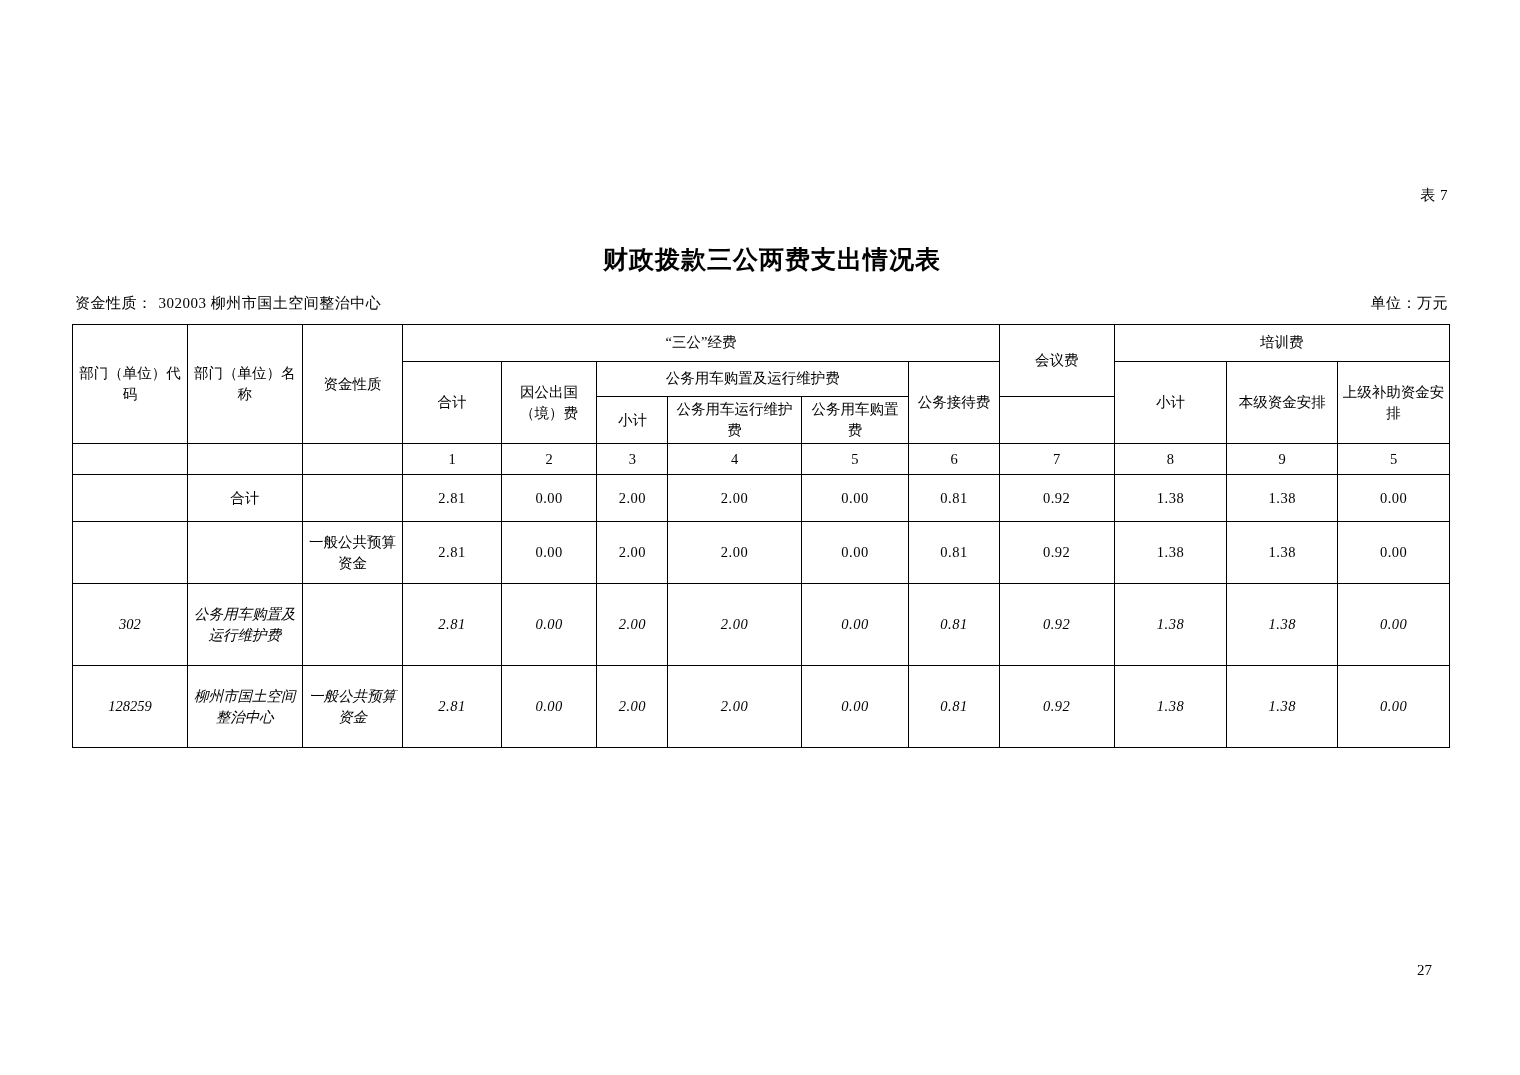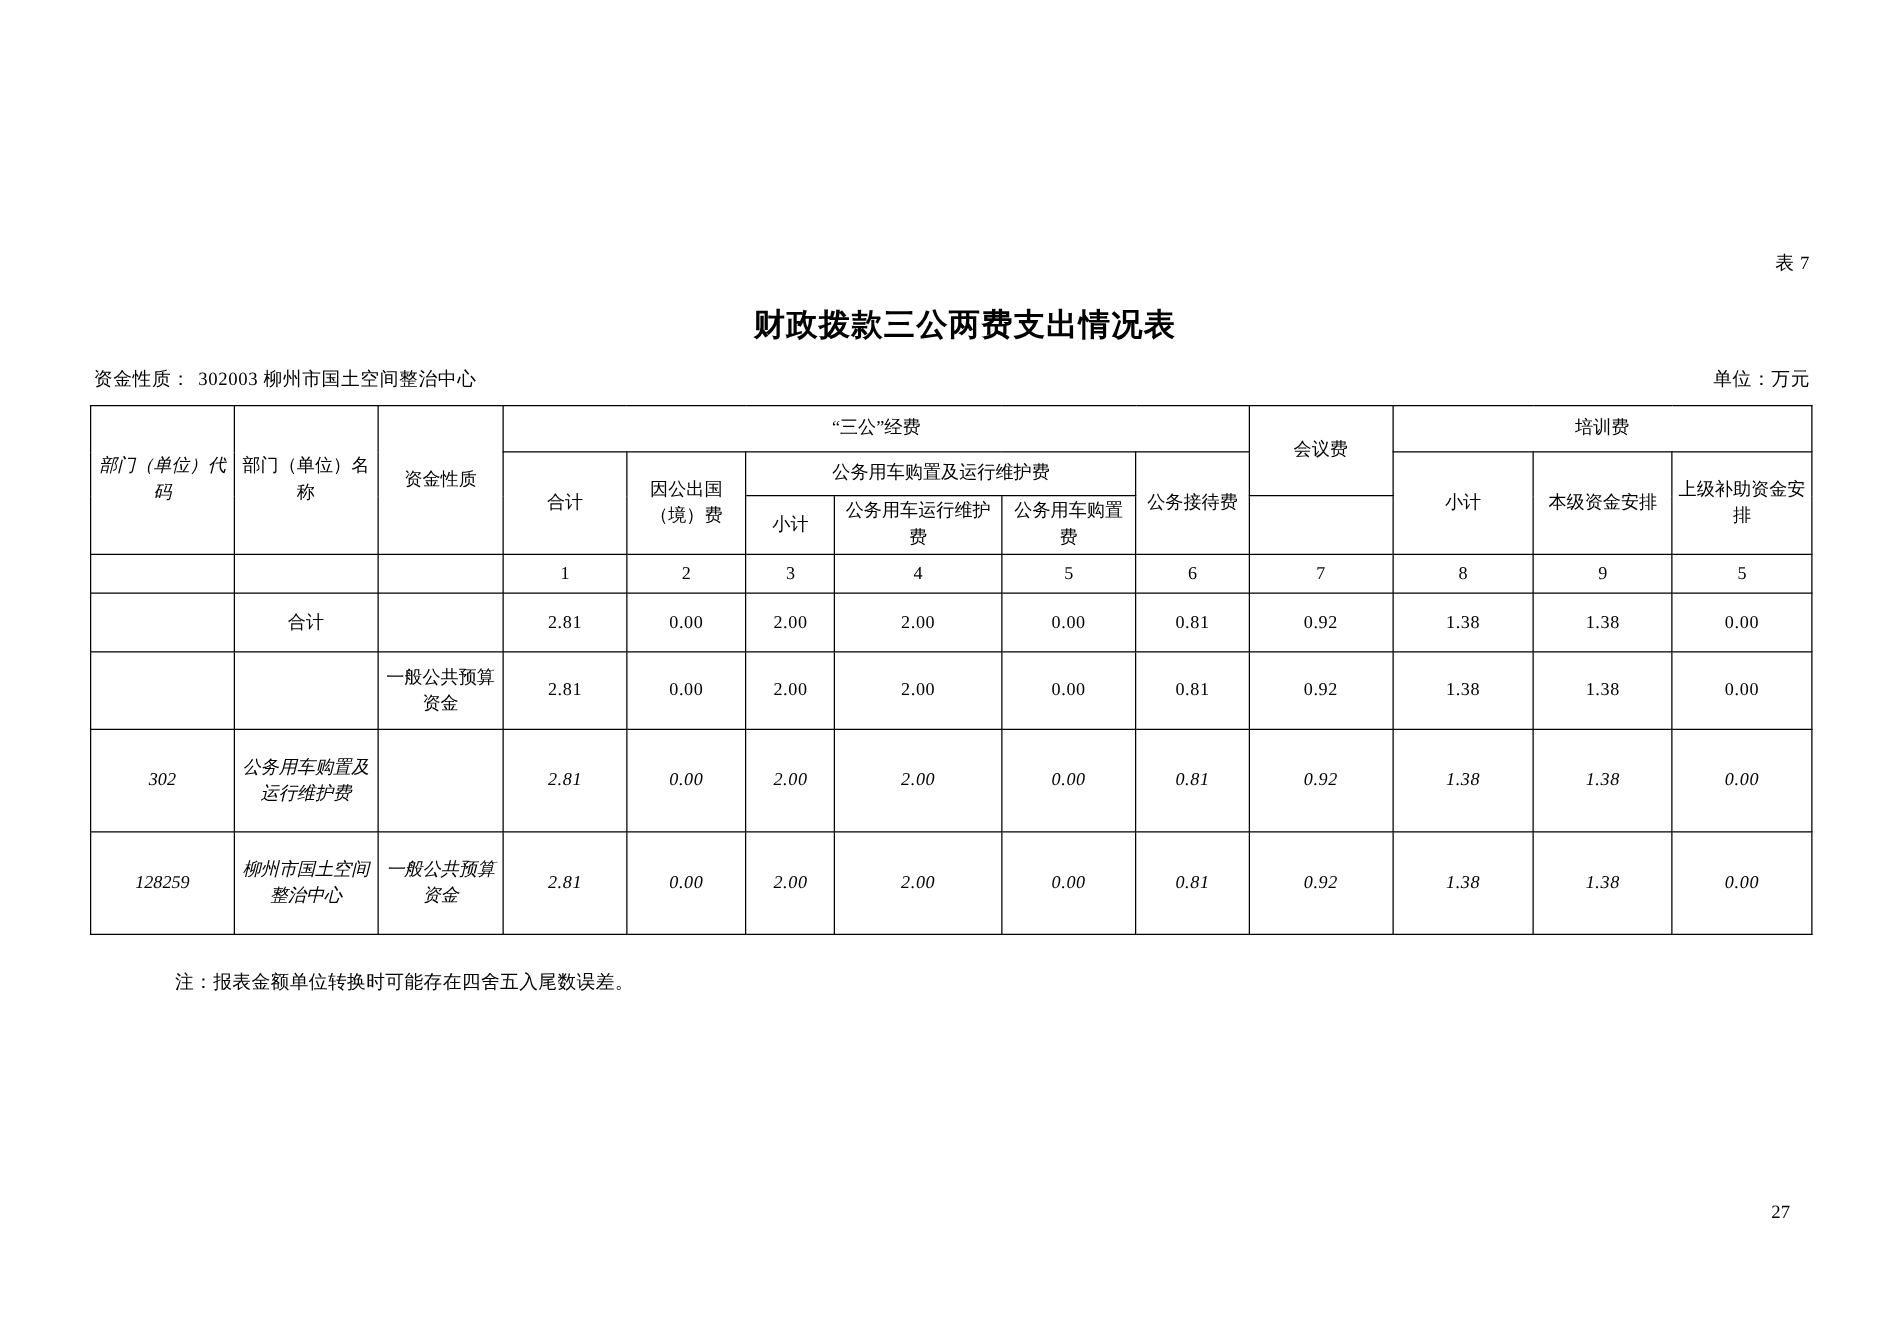--- a/index.html
+++ b/index.html
@@ -17,21 +17,21 @@
   }
   .page {
     position: absolute;
     left: 0; top: 0;
     width: 1520px;
     height: 1075px;
   }
   .table-label {
     position: absolute;
     right: 72px;
-    top: 201px;
+    top: 186px;
     font-size: 15px;
     letter-spacing: 0.5px;
   }
   .doc-title {
     position: absolute;
     left: 0;
     top: 243px;
     width: 1520px;
     text-align: center;
     font-size: 25px;
@@ -71,21 +71,21 @@
     padding: 2px 4px;
     line-height: 1.45;
   }
   td.num {
     text-align: right;
     padding-right: 14px;
     font-size: 14.5px;
     letter-spacing: 0.5px;
   }
   td.idx { font-size: 14.5px; height: 26px; }
-  .hdr-tall { height: 88px; font-style: italic; }
+  .hdr-tall { height: 88px; }
   .row-h { height: 47px; }
   .row-h2 { height: 62px; }
   .row-h3 { height: 82px; font-style: italic; }
   .note {
     position: absolute;
     left: 140px;
     top: 776px;
     font-size: 15px;
     letter-spacing: 0.3px;
   }
@@ -226,17 +226,16 @@
         <td class="num">0.00</td>
         <td class="num">0.81</td>
         <td class="num">0.92</td>
         <td class="num">1.38</td>
         <td class="num">1.38</td>
         <td class="num">0.00</td>
       </tr>
     </tbody>
   </table>
 
-  <div class="note">注：报表金额单位转换时可能存在四舍五入尾数误差。</div>
 
   <div class="page-num">27</div>
 
 </div>
 
 </body></html>

